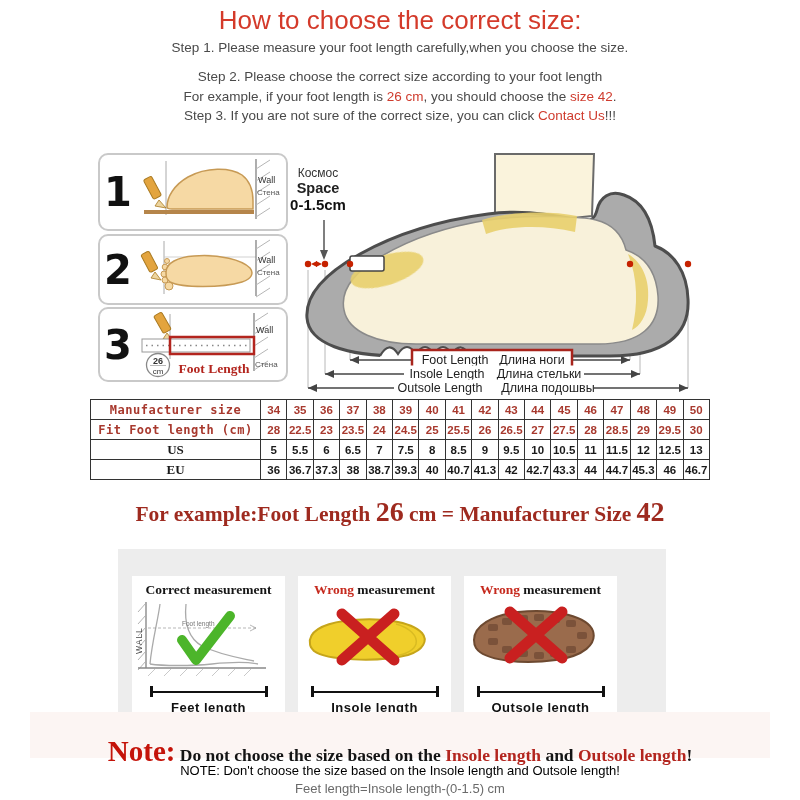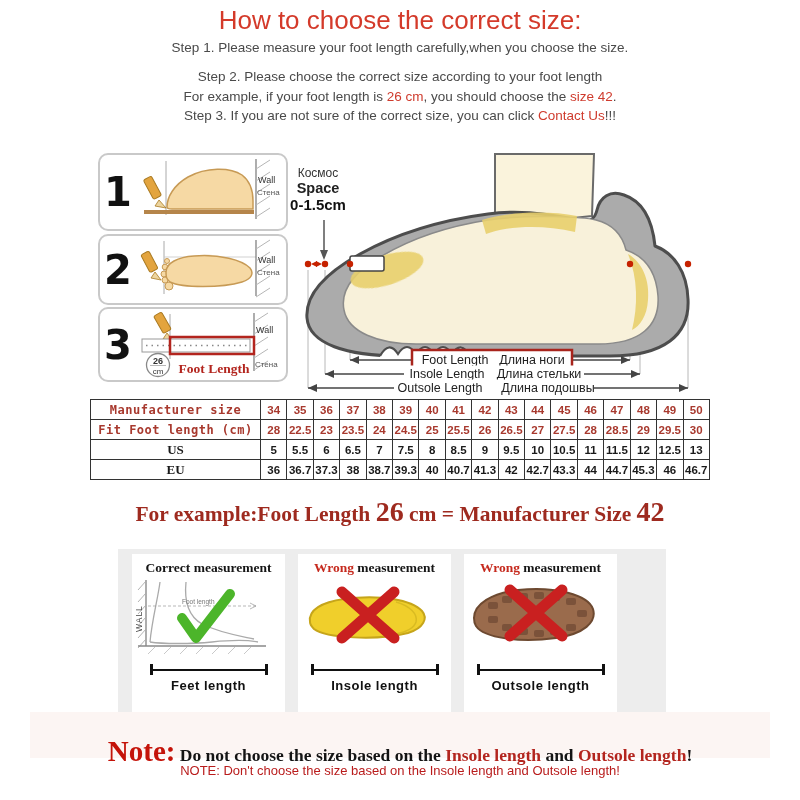--- a/index.html
+++ b/index.html
@@ -41,39 +41,39 @@
                         letter-spacing:0.5px; }
   table.sizes td.serifl { font-family:"Liberation Serif", serif; font-size:13px; }
 
   .example { position:absolute; top:496px; left:0; width:100%; text-align:center;
              font-family:"Liberation Serif", serif; font-weight:bold; color:#9e2a1f; }
   .example .n { font-size:21.5px; }
   .example .big { font-size:28px; }
 
   .strip { position:absolute; left:118px; top:549px; width:548px; height:163px;
            background:#ededed; }
-  .card { position:absolute; top:5px; width:153px; height:164px; background:#fff; }
+  .card { position:absolute; top:27px; width:153px; height:164px; background:#fff; }
   .card-title { text-align:center; padding-top:6px; font-family:"Liberation Serif", serif;
                 font-weight:bold; font-size:13.5px; color:#151515; }
   .card-title .wrong { color:#c62a1e; }
   .card-art { width:140px; height:84px; margin:0 auto; }
   .bracket { height:11px; margin:0 auto; border-left:3px solid #111; border-right:3px solid #111;
              background:linear-gradient(#111,#111) center / 100% 2px no-repeat; }
   .caption { text-align:center; font-size:13px; font-weight:bold; color:#111;
              letter-spacing:0.5px; margin-top:3px; }
 
   .notebar { position:absolute; left:30px; top:712px; width:740px; height:46px;
              background:#fcf5f3; text-align:center; padding-top:23px;
              font-family:"Liberation Serif", serif; font-weight:bold; }
   .note-label { font-size:29px; color:#c41309; }
   .note-body { font-size:17.5px; color:#141414; }
   .note-red { font-size:17.5px; color:#b3251e; }
 
   .footline1 { position:absolute; top:763px; left:0; width:100%; text-align:center;
-               font-size:13px; color:#b91c1c; }
+               font-size:13px; color:#000000; }
   .footline2 { position:absolute; top:781px; left:0; width:100%; text-align:center;
                font-size:13px; color:#6a6a6a; }
 </style>
 </head>
 <body>
 
 <div class="page">
 
   <div class="title">How to choose the correct size:</div>
   <div class="step1">Step 1. Please measure your foot length carefully,when you choose the size.</div>
@@ -372,14 +372,15 @@
         <path d="M46,14 L98,60 M98,14 L46,60" stroke="#c92020" stroke-width="11" stroke-linecap="round"></path>
       </svg>
       <div class="bracket" style="width:128px;"></div>
       <div class="caption">Outsole length</div>
     </div>
   </div>
 
   <div class="notebar"><span class="note-label">Note:</span><span class="note-body"> Do not choose the size based on the </span><span class="note-red">Insole length</span><span class="note-body"> and </span><span class="note-red">Outsole length</span><span class="note-body">!</span></div>
 
   <div class="footline1">NOTE: Don't choose the size based on the Insole length and Outsole length!</div>
+  <div class="footline2">Feet length=Insole length-(0-1.5) cm</div>
 
 </div>
 
 </body></html>

